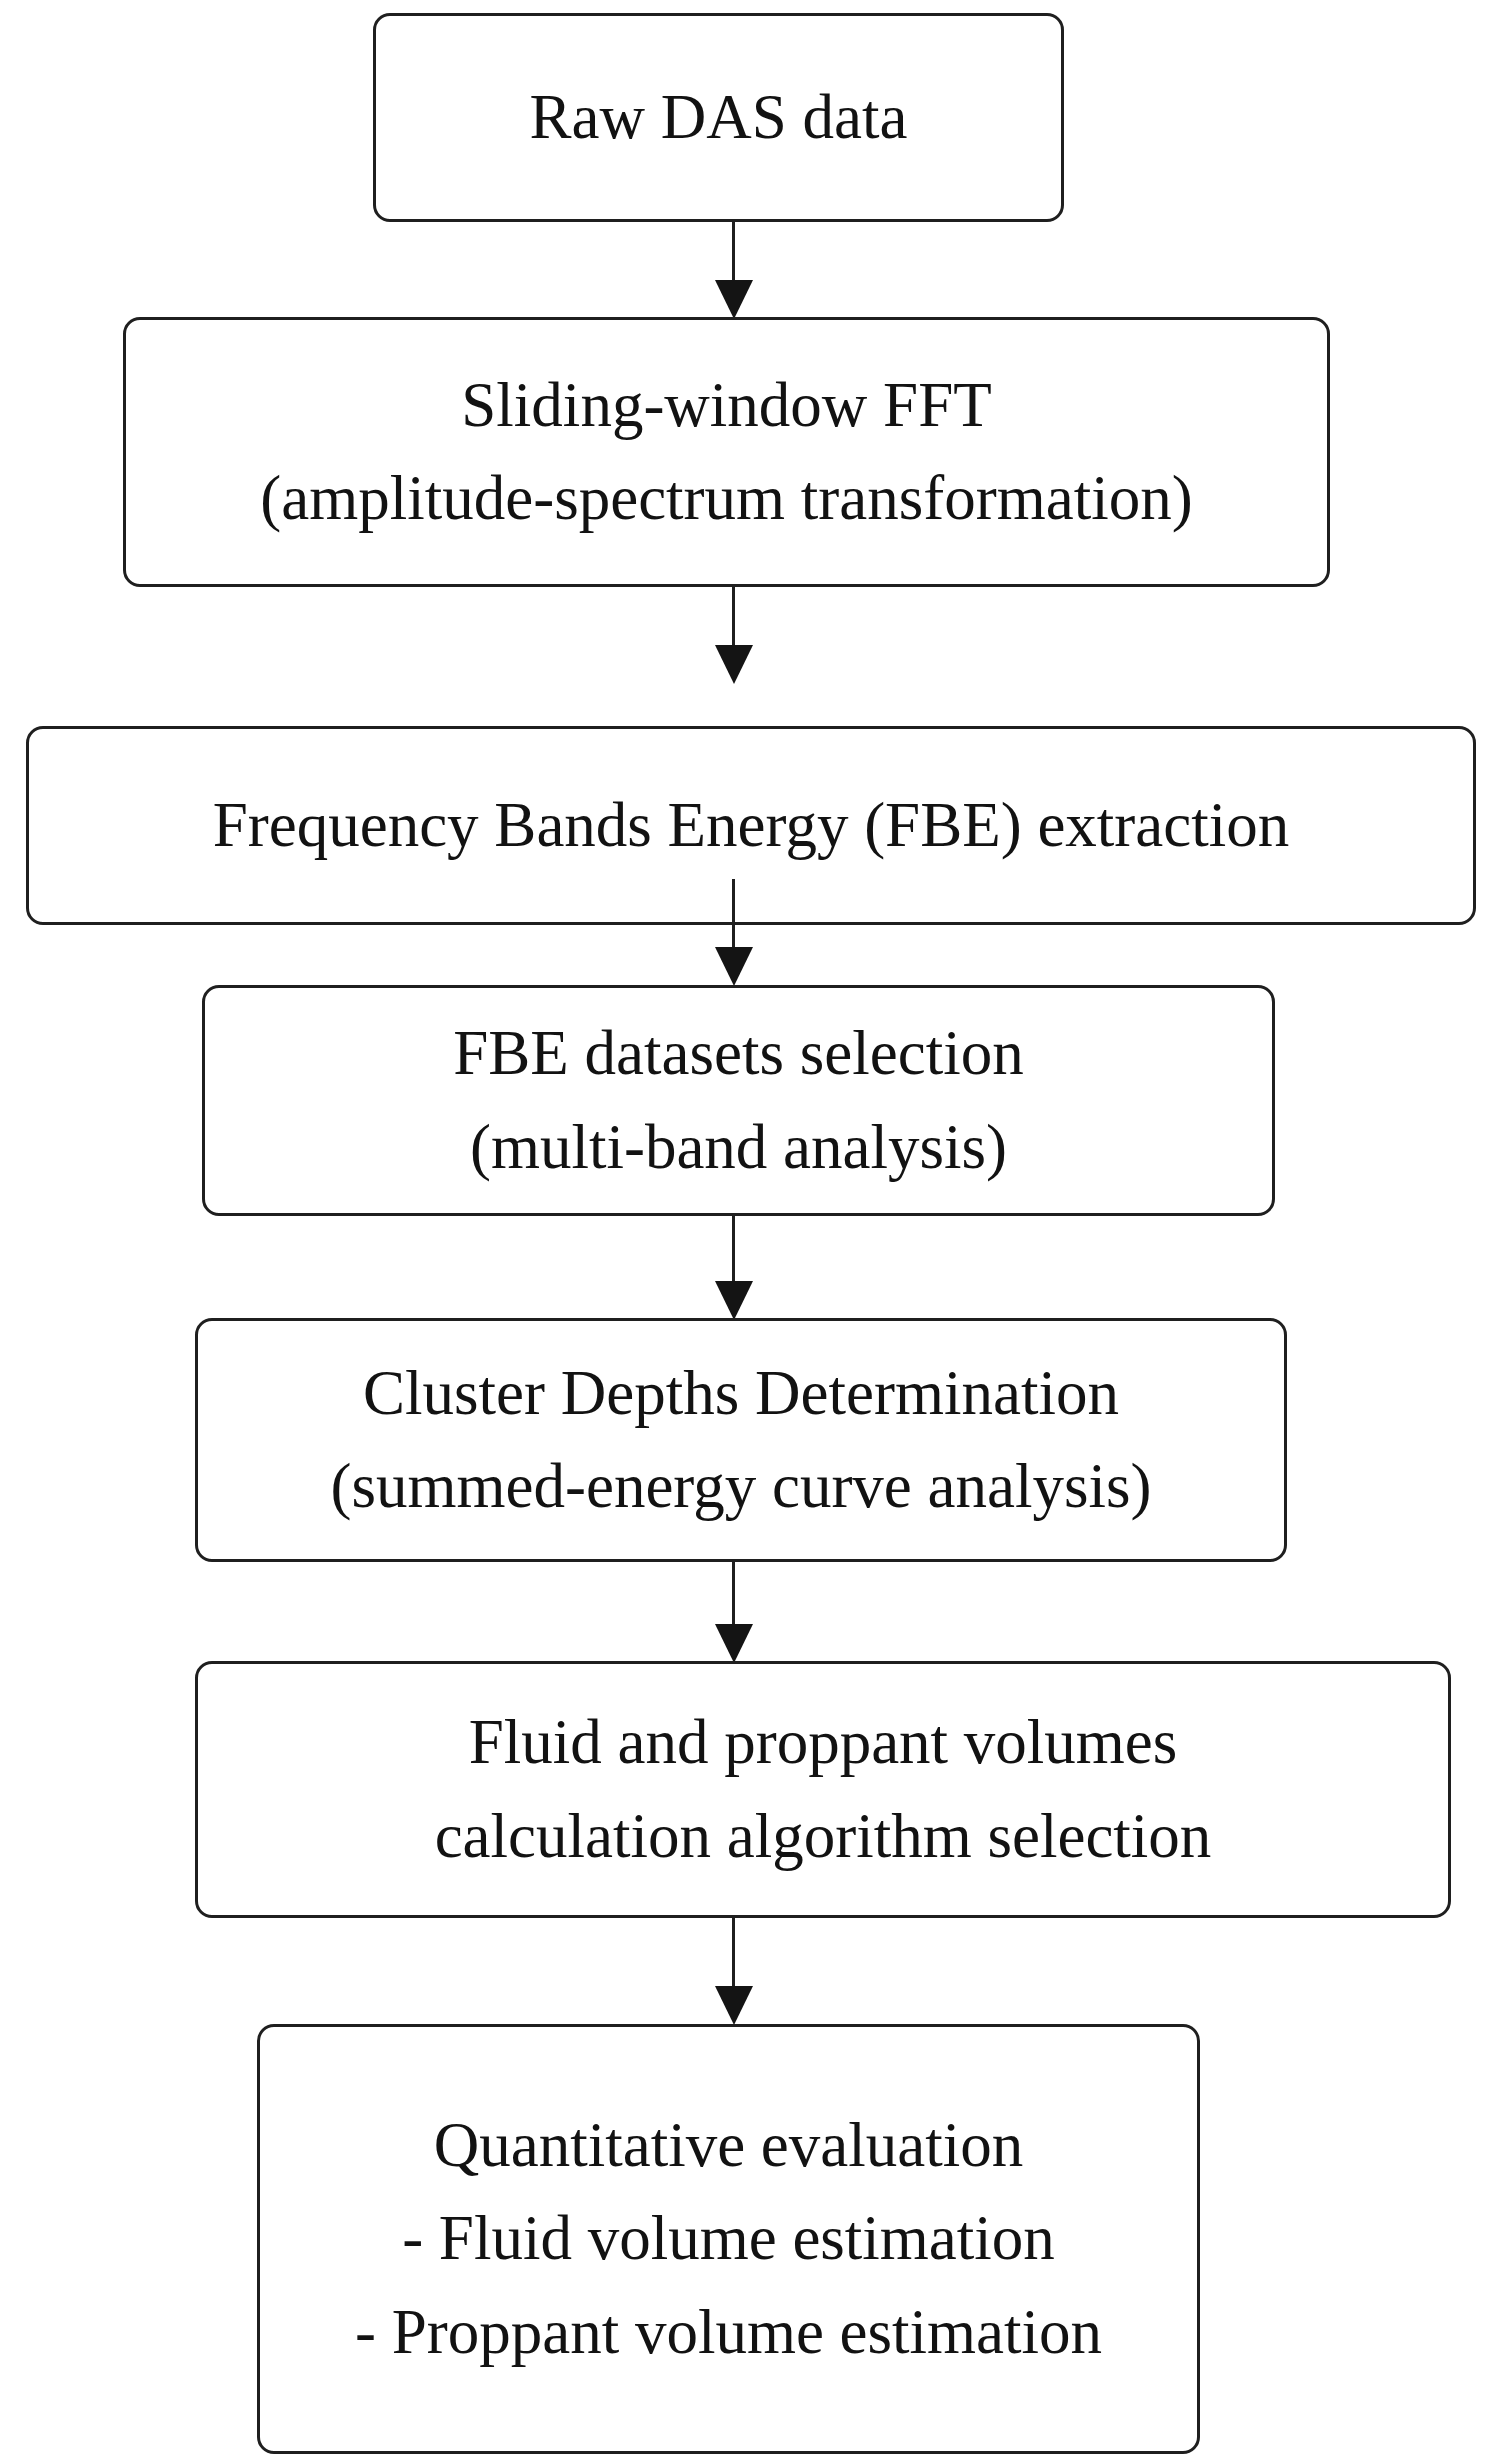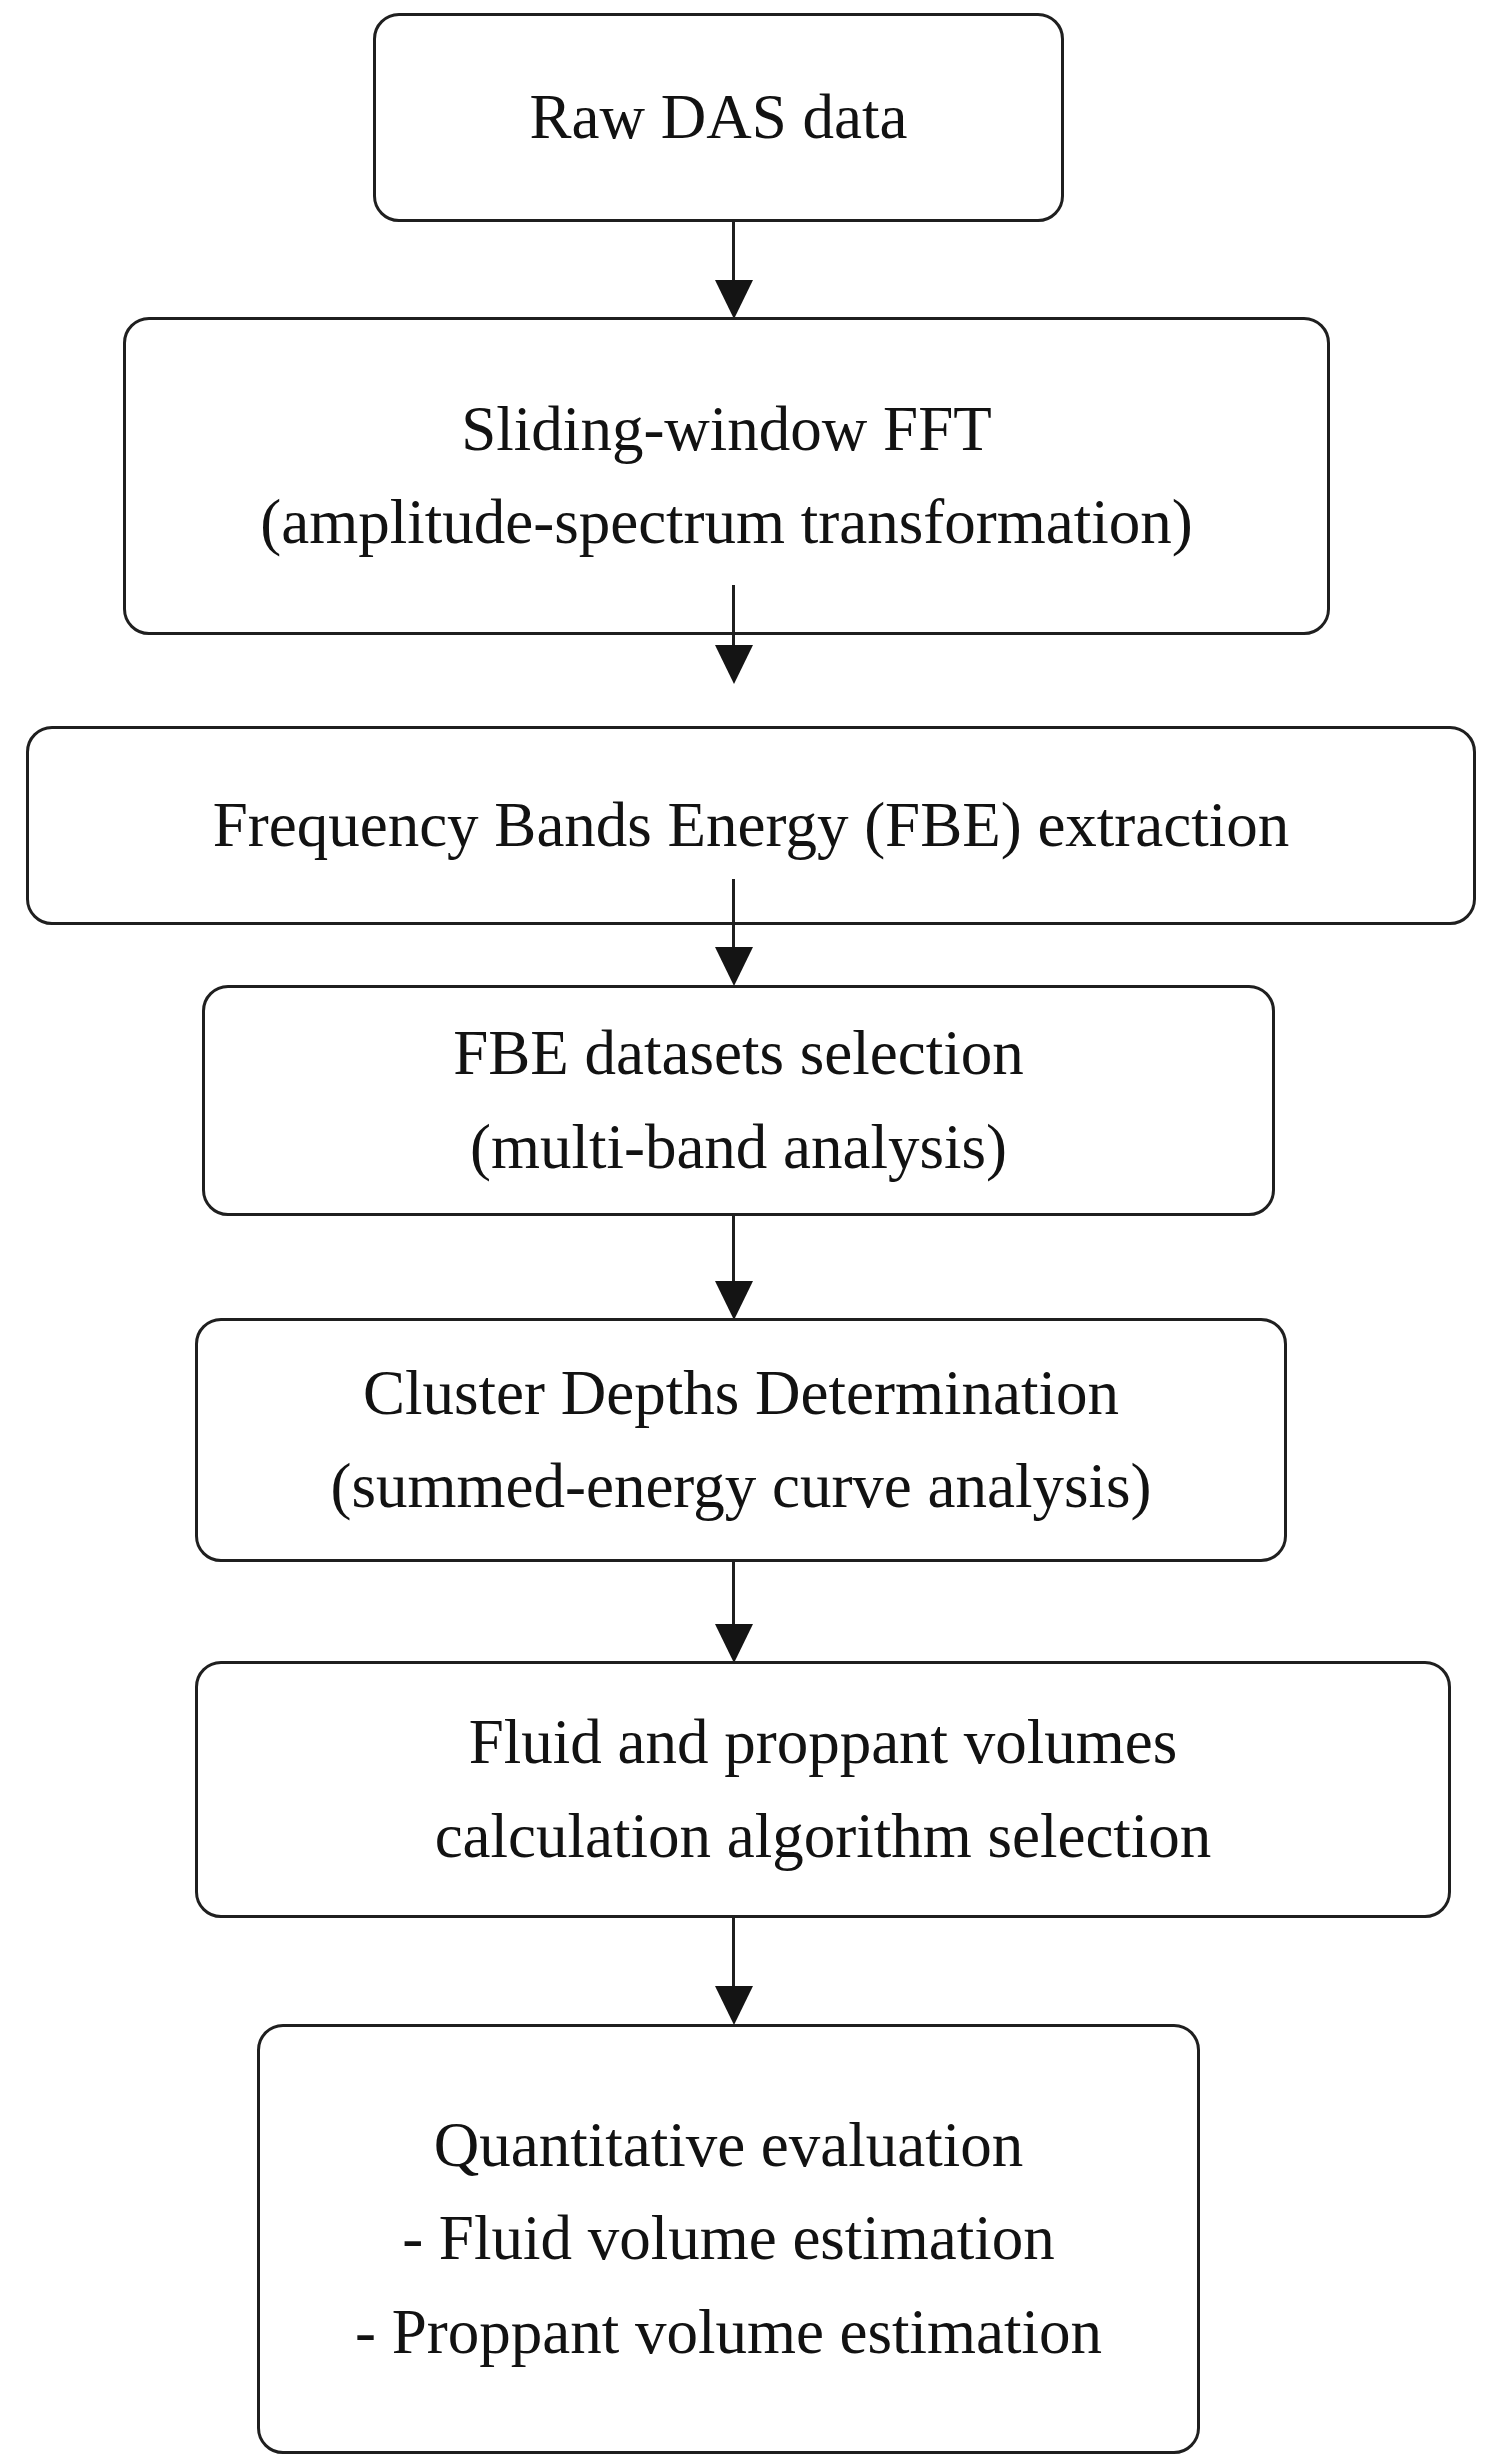--- a/index.html
+++ b/index.html
@@ -13,37 +13,37 @@
     height: 2462px;
     background: #ffffff;
     overflow: hidden;
     font-family: "Liberation Serif", "DejaVu Serif", serif;
   }
   .node {
     position: absolute;
     box-sizing: border-box;
     background: #ffffff;
     border: 3.7px solid #1f1f1f;
-    border-radius: 26px;
+    border-radius: 17px;
     display: flex;
     flex-direction: column;
     justify-content: center;
     align-items: center;
     text-align: center;
     color: #121212;
     font-size: 63px;
     line-height: 1.48;
   }
   .node .line {
     display: block;
     white-space: nowrap;
   }
   
   #node-1 { left: 373px; top: 13px;   width: 691px;  height: 209px; }
-  #node-2 { left: 123px; top: 317px;  width: 1207px; height: 318px; }
+  #node-2 { left: 123px; top: 317px;  width: 1207px; height: 270px; }
   #node-3 { left: 26px;  top: 682px;  width: 1450px; height: 199px; margin-top: 44px; }
   #node-4 { left: 202px; top: 985px; width: 1073px; height: 231px; }
   #node-5 { left: 195px; top: 1318px; width: 1092px; height: 244px; }
   #node-6 { left: 195px; top: 1661px; width: 1256px; height: 257px; }
   #node-7 { left: 257px; top: 2024px; width: 943px; height: 430px; }
 
   .arrow {
     position: absolute;
     width: 41px;
     left: 713px;

